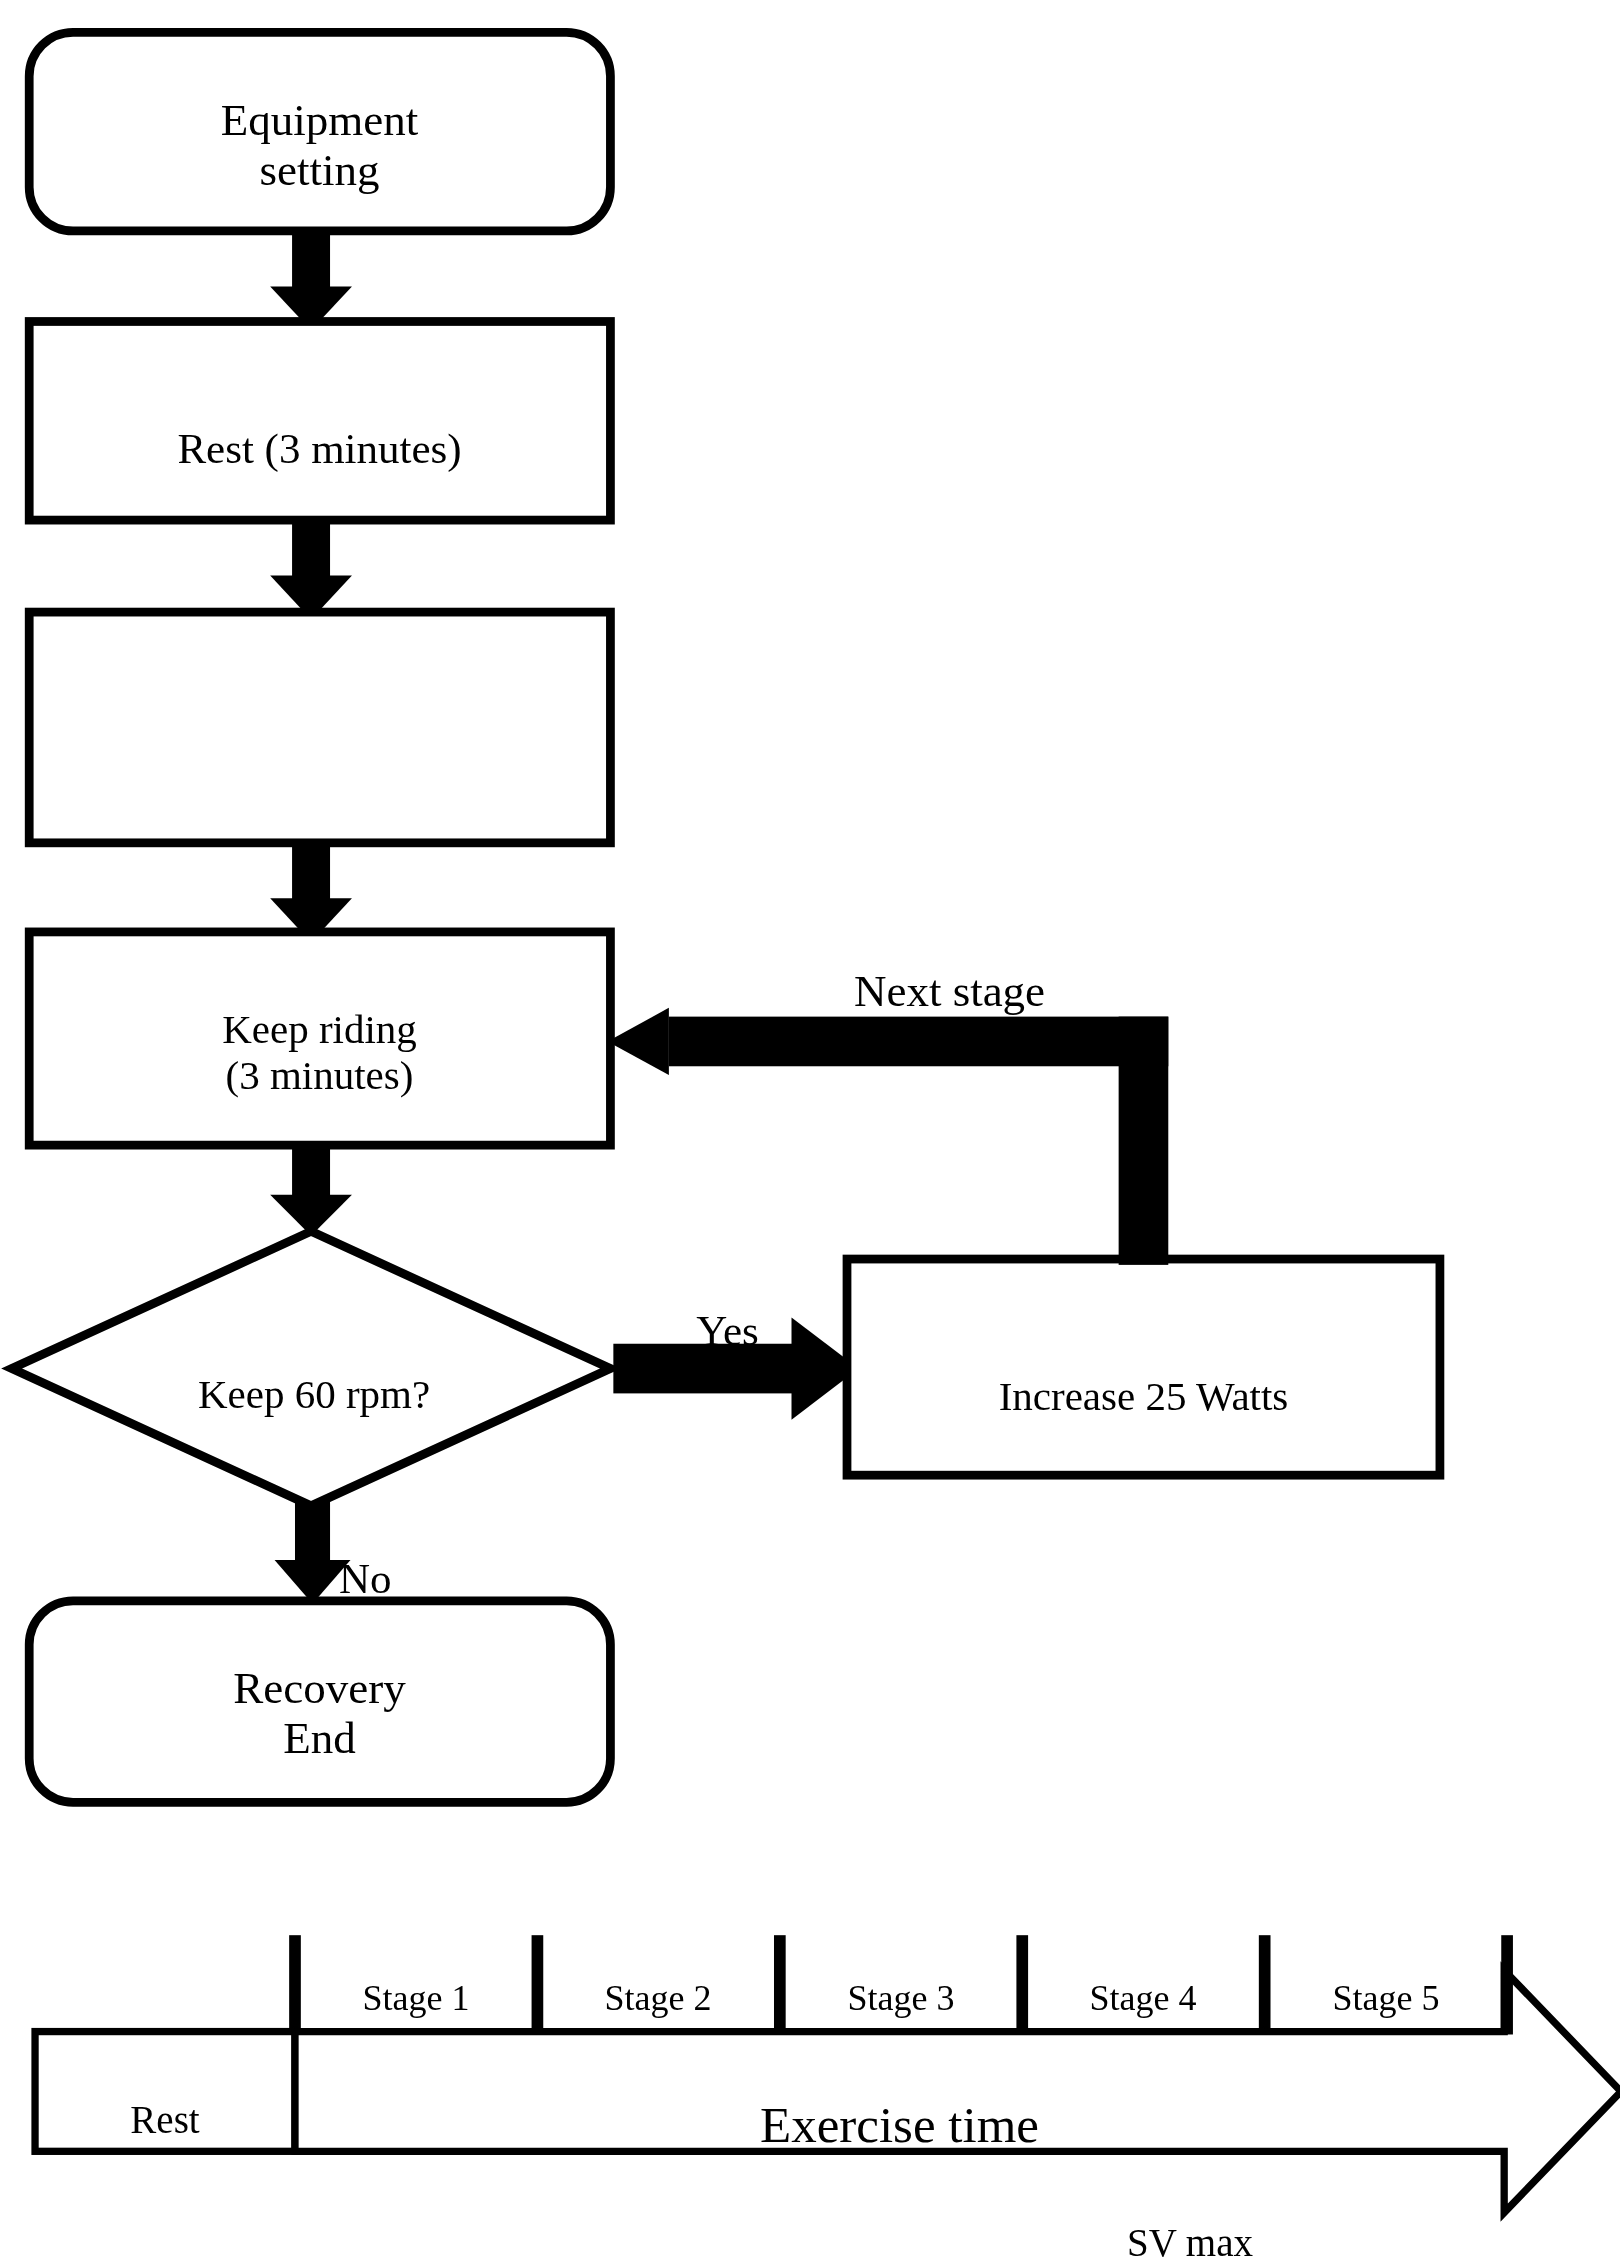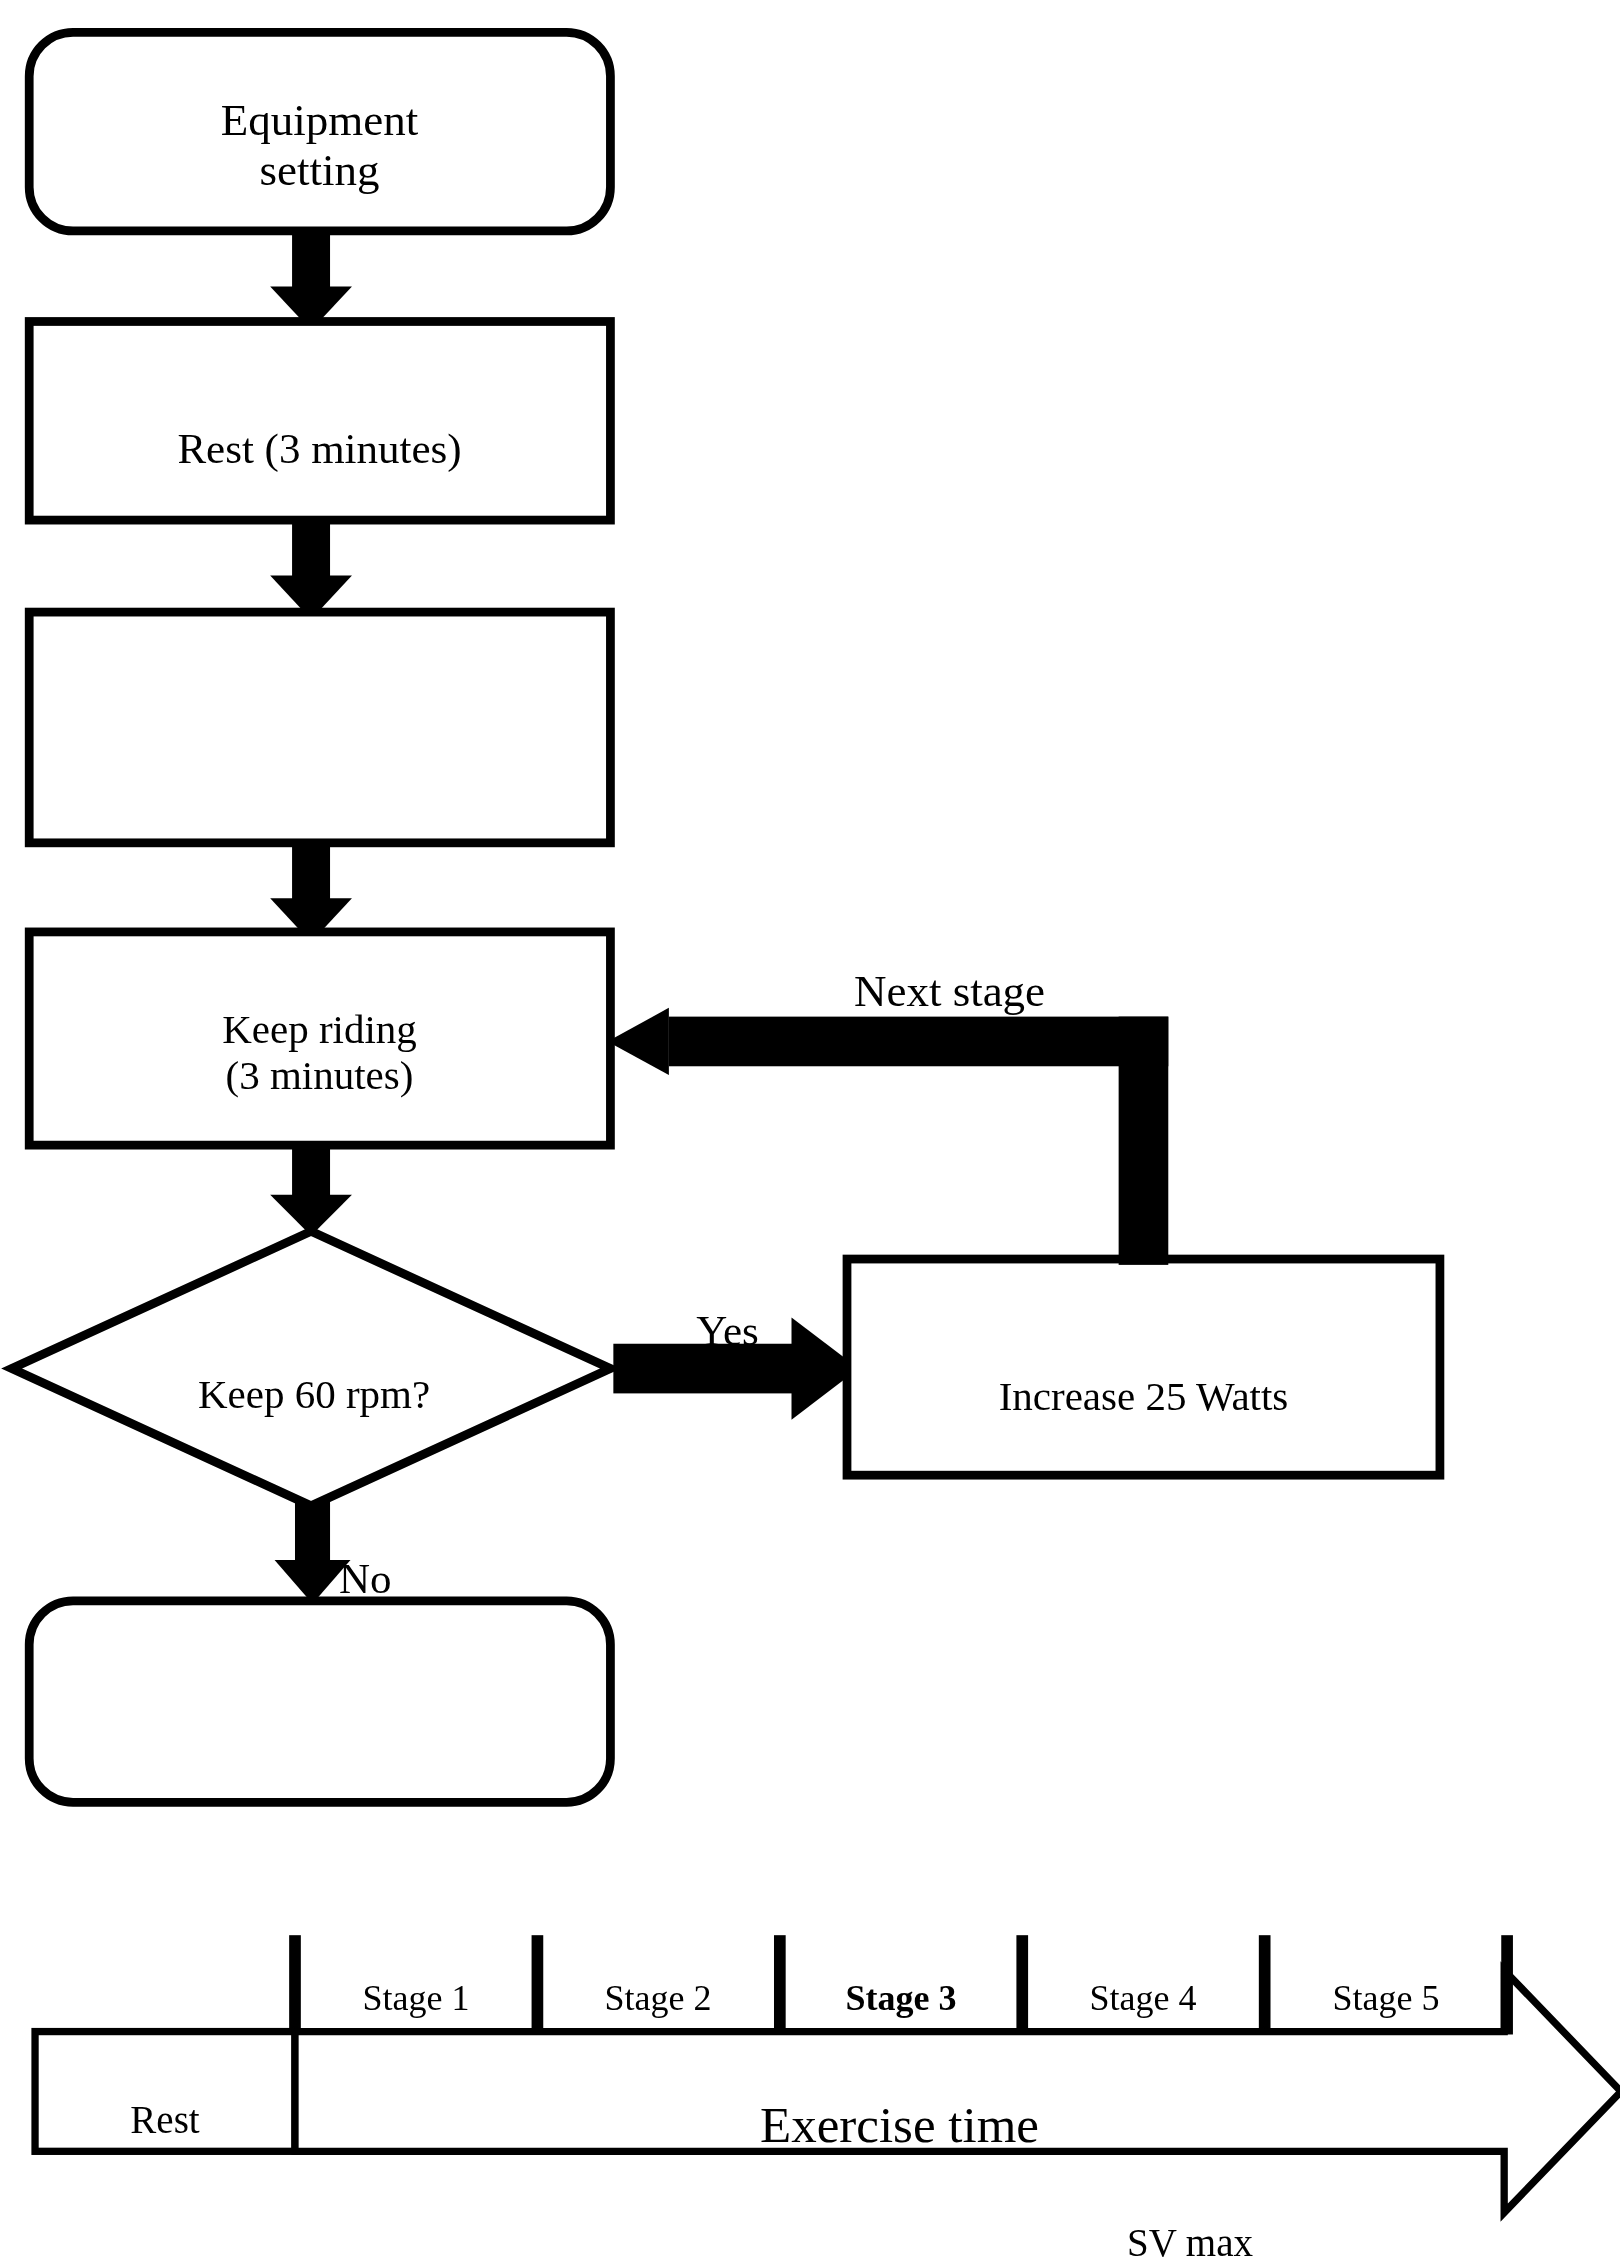--- a/index.html
+++ b/index.html
@@ -111,34 +111,36 @@
   <div class="lbl" style="left: 29px; top: 383px; width: 581px; font-size: 43px;">Rest (3 minutes)</div>
 
 
   <div class="lbl" style="left: 29px; top: 965px; width: 581px; font-size: 41px;">Keep riding
 (3 minutes)</div>
 
   <div class="lbl" style="left: 29px; top: 1330px; width: 570px; font-size: 41px;">Keep 60 rpm?</div>
 
   <div class="lbl" style="left: 847px; top: 1332px; width: 593px; font-size: 41px;">Increase 25 Watts</div>
 
+  <div class="lbl" style="left: 29px; top: 1621px; width: 581px; font-size: 45px;">Recovery
+End</div>
 
   <div class="lbl free" style="left: 716px; top: 924px; width: 467px; font-size: 45px;">Next stage</div>
 
   <div class="lbl free" style="left: 640px; top: 1265px; width: 175px; font-size: 43px;">Yes</div>
 
   <div class="lbl free" style="left: 339px; top: 1513px; width: 161px; font-size: 43px; text-align: left;">No</div>
 
   <div class="lbl" style="left: 35px; top: 2056px; width: 260px; font-size: 39px;">Rest</div>
 
   <div class="lbl" style="left: 295px; top: 2055px; width: 1209px; font-size: 51px;">Exercise time</div>
 
   <div class="lbl" style="left: 295px; top: 1936px; width: 242px; font-size: 36px;">Stage 1</div>
   <div class="lbl" style="left: 537px; top: 1936px; width: 242px; font-size: 36px;">Stage 2</div>
-  <div class="lbl" style="left: 780px; top: 1936px; width: 242px; font-size: 36px; font-weight: bold;">Stage 3</div>
+  <div class="lbl" style="left: 780px; top: 1936px; width: 242px; font-size: 36px;">Stage 3</div>
   <div class="lbl" style="left: 1022px; top: 1936px; width: 242px; font-size: 36px;">Stage 4</div>
   <div class="lbl" style="left: 1265px; top: 1936px; width: 242px; font-size: 36px;">Stage 5</div>
 
   <div class="lbl free" style="left: 745px; top: 2214px; width: 336px; font-size: 39px;">Sub-max</div>
   <div class="lbl free" style="left: 1022px; top: 2179px; width: 336px; font-size: 39px;">SV max</div>
   <div class="lbl free" style="left: 1022px; top: 2252px; width: 336px; font-size: 39px;">ACP</div>
 
 </div>
 
 

